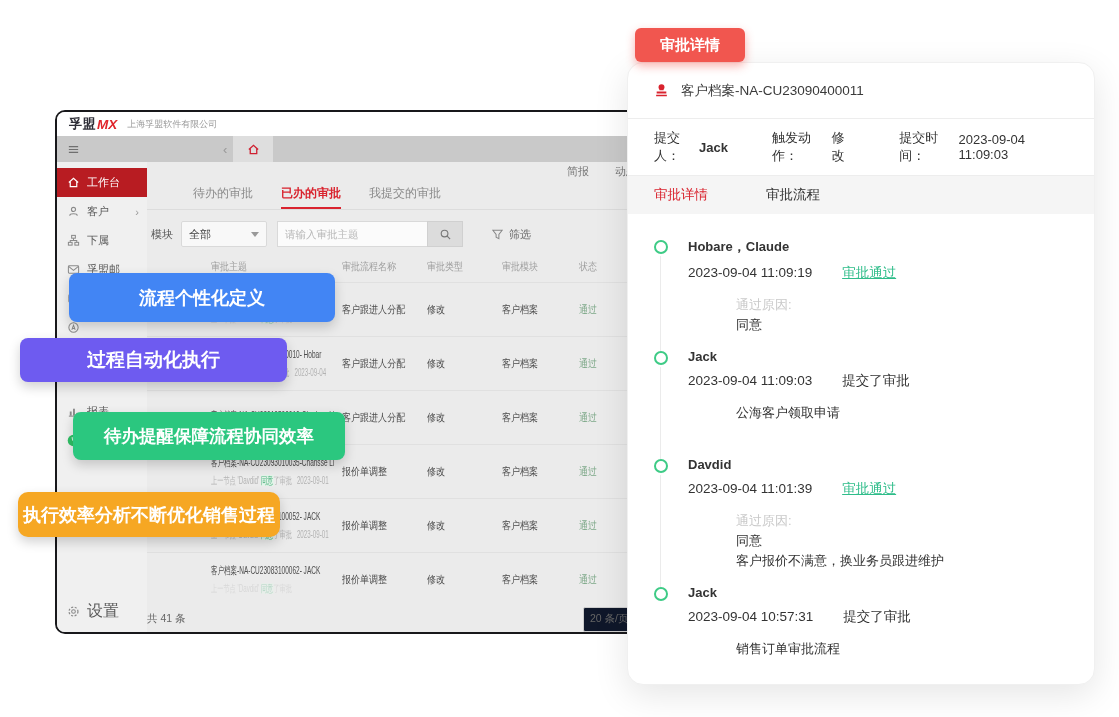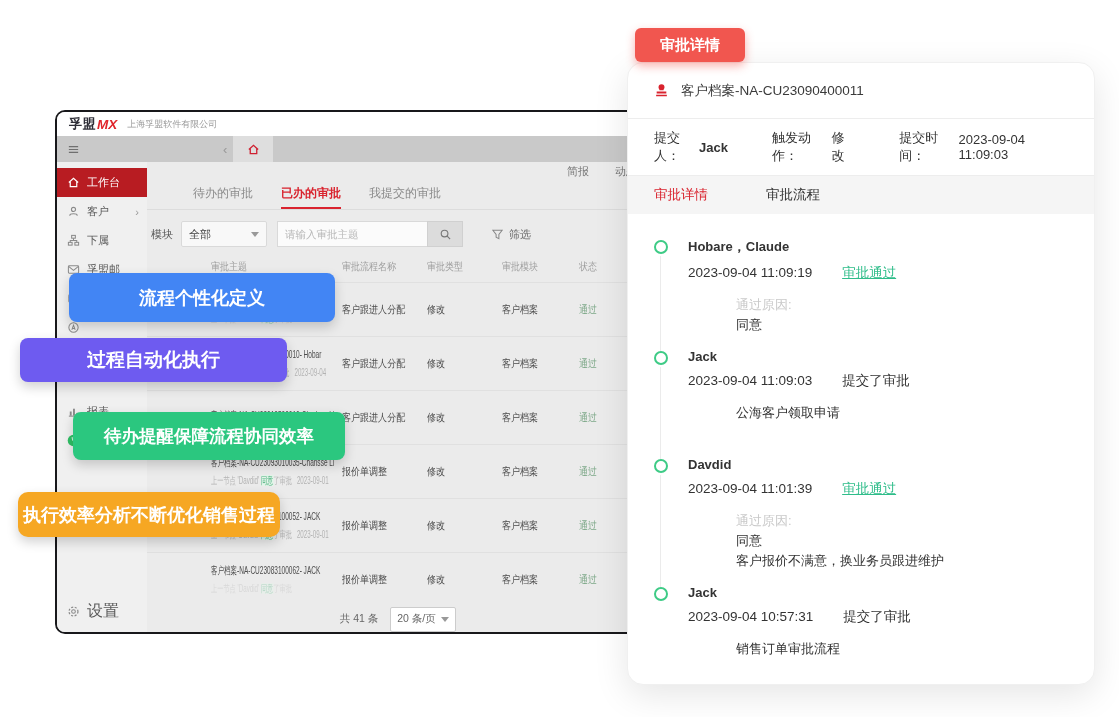--- a/index.html
+++ b/index.html
@@ -52,22 +52,22 @@
   .sq { display:inline-block; transform:scaleX(.86); transform-origin:0 50%; white-space:nowrap; }
   .sq2 { transform:scaleX(.62); transform-origin:0 50%; white-space:nowrap; }
   .subj { color:#4c4c4c; }
   .subline { margin-top:4px; font-size:10px; color:#b3b3b3; }
   .subline.faded { opacity:.55; } .subline.faded2 { opacity:.35; }
   .sub-hl { color:#4db27e; background:#e3f4e9; }
   .sub-date { margin-left:8px; }
   .sub-pre:empty,.sub-hl:empty,.sub-post:empty,.sub-date:empty { display:none; }
   .status { color:#7fa98a; }
 
-  .pagination { height:26px; display:flex; align-items:center; justify-content:center; gap:12px; padding-right:8px; font-size:10.5px; color:#666; }
-  .psize { width:66px; height:25px; border:1px solid #ccc; background:#ffffff; border-radius:2px; display:flex; align-items:center; justify-content:space-between; padding:0 6px; }
+  .pagination { height:26px; display:flex; align-items:center; justify-content:space-between; gap:12px; padding-right:8px; font-size:10.5px; color:#666; }
+  .psize { width:66px; height:25px; border:1px solid #ccc; background:#0f172a; border-radius:2px; display:flex; align-items:center; justify-content:space-between; padding:0 6px; }
 
   
   .callout { position:absolute; z-index:20; border-radius:8px; color:#fff; font-weight:bold;
     display:flex; align-items:center; justify-content:center; box-shadow:0 5px 12px rgba(0,0,0,.18); }
   .co-blue   { left:69px;  top:273px; width:266px; height:49px; font-size:18px; }
   .co-purple { left:20px;  top:338px; width:267px; height:44px; font-size:19px; }
   .co-green  { left:73px;  top:412px; width:272px; height:48px; font-size:17.5px; }
   .co-orange { left:18px;  top:492px; width:262px; height:45px; font-size:18px;border-radius:10px; }
 
   

